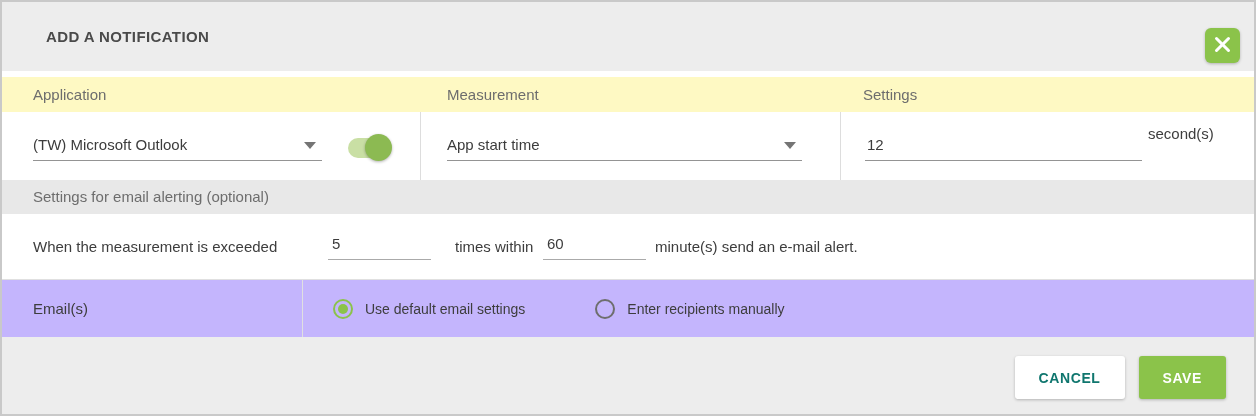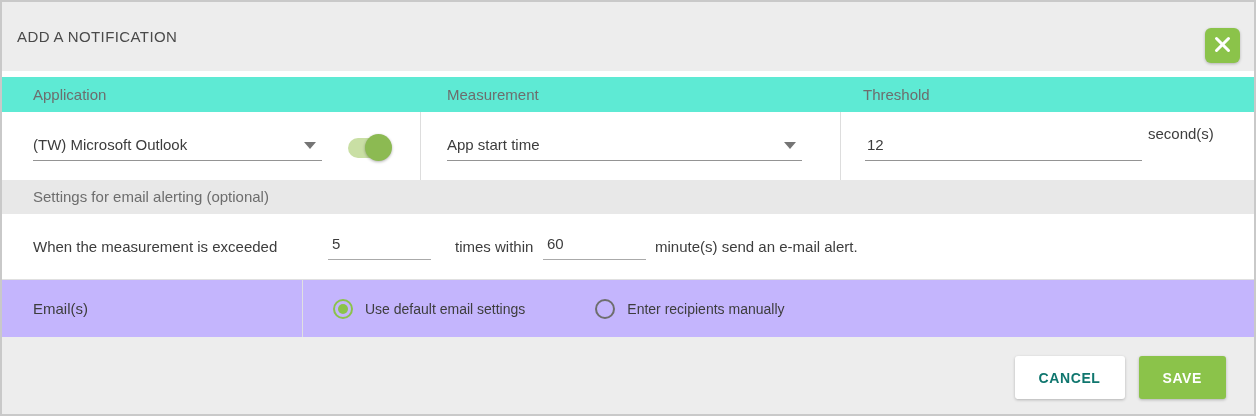--- a/index.html
+++ b/index.html
@@ -16,34 +16,34 @@
     border:2px solid #c9c9c9;
     background:#fff;
   }
 
   
   .header {
     position:absolute; top:0; left:0; right:0; height:69px;
     background:#ededed;
   }
   .title {
-    position:absolute; left:15px; top:0; line-height:69px;
-    font-size:15px; font-weight:400; letter-spacing:.4px; color:#4a4a4a;
+    position:absolute; left:44px; top:0; line-height:69px;
+    font-size:15px; font-weight:700; letter-spacing:.4px; color:#4a4a4a;
   }
   .close-btn {
     position:absolute; right:14px; top:26px; width:35px; height:35px;
     background:#8bc34a; border:none; border-radius:6px; cursor:pointer;
     box-shadow:0 1px 3px rgba(0,0,0,.25);
     display:flex; align-items:center; justify-content:center;
   }
 
   
   .label-row {
     position:absolute; top:75px; left:0; right:0; height:35px;
-    background:#5eead4;
+    background:#fef9c3;
   }
   .col-label {
     position:absolute; top:0; line-height:35px; font-size:15px; color:#6d6d6d;
   }
   .col-label.app  { left:31px; }
   .col-label.meas { left:445px; }
   .col-label.thr  { left:861px; }
 
   
   .input-row {
@@ -176,21 +176,21 @@
           <line x1="2.5" y1="2.5" x2="14.5" y2="14.5" stroke="#ffffff" stroke-width="3" stroke-linecap="round"></line>
           <line x1="14.5" y1="2.5" x2="2.5" y2="14.5" stroke="#ffffff" stroke-width="3" stroke-linecap="round"></line>
         </svg>
       </span>
     </button>
   </div>
 
   <div class="label-row">
     <span class="col-label app">Application</span>
     <span class="col-label meas">Measurement</span>
-    <span class="col-label thr">Threshold</span>
+    <span class="col-label thr">Settings</span>
   </div>
 
   <div class="input-row">
     <div class="vdiv d1"></div>
     <div class="vdiv d2"></div>
 
     <div class="select app">
       <span class="val">(TW) Microsoft Outlook</span>
       <span class="chevron"></span>
     </div>

